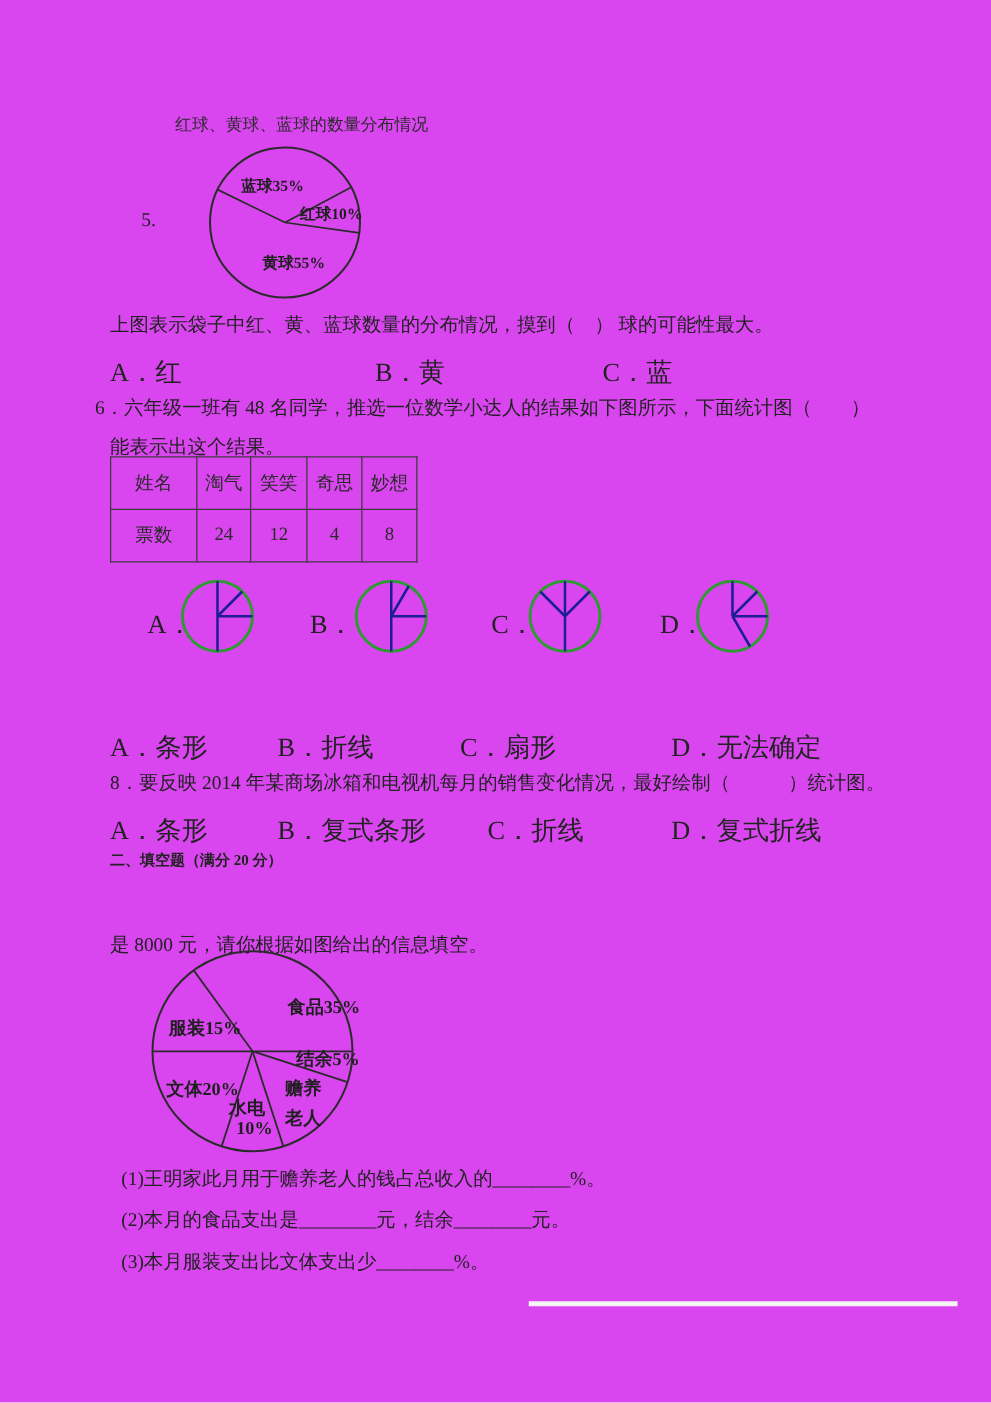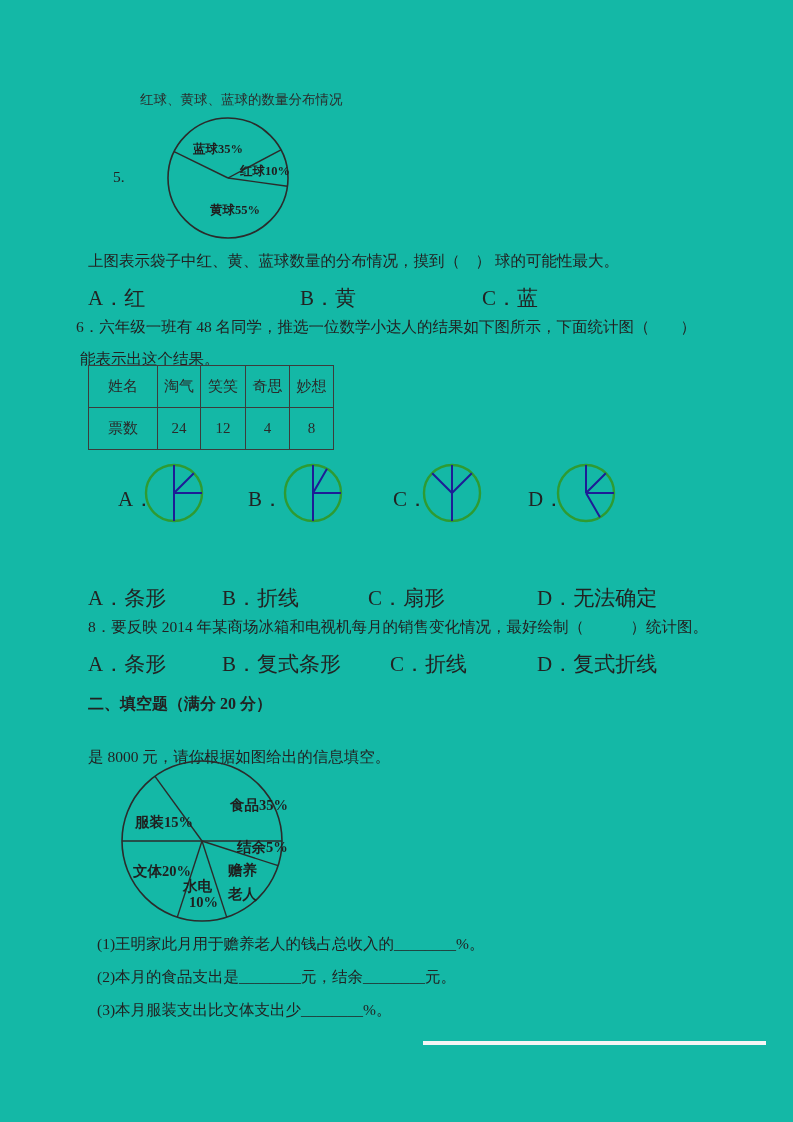--- a/index.html
+++ b/index.html
@@ -1,19 +1,19 @@
 <!DOCTYPE html>
 <html><head>
 <meta charset="utf-8">
 <style>
   html,body{margin:0;padding:0;background:#ffffff;}
   .page{
     position:relative;
     width:793px;height:1122px;
-    background:#14b8a6;
+    background:#d946ef;
     font-family:"Liberation Serif","DejaVu Serif",serif;
     color:#222222;
     overflow:hidden;
   }
   .line{position:absolute;white-space:nowrap;font-size:15.5px;line-height:1.25;}
   .opt{position:absolute;white-space:nowrap;font-size:21px;}
   .bold{font-weight:bold;}
   .chart-title{position:absolute;font-size:13.5px;white-space:nowrap;color:#2b2b2b;}
   .qnum{position:absolute;font-size:15.5px;}
   svg{position:absolute;overflow:visible;}
@@ -50,21 +50,21 @@
     <text class="pie1-label" x="45" y="99">黄球55%</text>
   </svg>
 
   <div class="line" style="left:88px;top:251px;">上图表示袋子中红、黄、蓝球数量的分布情况，摸到（　） 球的可能性最大。</div>
 
   <span class="opt" style="left:88px;top:284px;">A．红</span>
   <span class="opt" style="left:300px;top:284px;">B．黄</span>
   <span class="opt" style="left:482px;top:284px;">C．蓝</span>
 
   <div class="line" style="left:76px;top:317px;">6．六年级一班有 48 名同学，推选一位数学小达人的结果如下图所示，下面统计图（　　）</div>
-  <div class="line" style="left:80px;top:349px;">能表示出这个结果。</div>
+  <div class="line" style="left:88px;top:349px;font-family:Liberation Mono, monospace;">能表示出这个结果。</div>
 
   <table class="vote-table">
     <colgroup>
       <col style="width:69px">
         <col style="width:43px">
         <col style="width:45px">
       <col style="width:44px">
         <col style="width:44px">
     </colgroup>
     <tbody>
@@ -114,21 +114,21 @@
   <span class="opt" style="left:222px;top:584px;">B．折线</span>
   <span class="opt" style="left:368px;top:584px;">C．扇形</span>
   <span class="opt" style="left:537px;top:584px;">D．无法确定</span>
 
   <div class="line" style="left:88px;top:617px;">8．要反映 2014 年某商场冰箱和电视机每月的销售变化情况，最好绘制（　　　）统计图。</div>
   <span class="opt" style="left:88px;top:650px;">A．条形</span>
   <span class="opt" style="left:222px;top:650px;">B．复式条形</span>
   <span class="opt" style="left:390px;top:650px;">C．折线</span>
   <span class="opt" style="left:537px;top:650px;">D．复式折线</span>
 
-  <div class="line bold" style="left:88px;top:681px;font-size:16px;margin-top:13px;">二、填空题（满分 20 分）</div>
+  <div class="line bold" style="left:88px;top:681px;font-size:12px;">二、填空题（满分 20 分）</div>
 
   <div class="line" style="left:88px;top:747px;">是 8000 元，请你根据如图给出的信息填空。</div>
 
   <svg style="left:116px;top:756px;" width="190" height="170" viewBox="0 0 190 170">
     <circle cx="86" cy="85" r="80" fill="none" stroke="#2b2b2b" stroke-width="1.6"></circle>
     <line x1="6" y1="85" x2="166" y2="85" stroke="#2b2b2b" stroke-width="1.4"></line>
     <line x1="86" y1="85" x2="39.0" y2="20.3" stroke="#2b2b2b" stroke-width="1.4"></line>
     <line x1="86" y1="85" x2="162.1" y2="109.7" stroke="#2b2b2b" stroke-width="1.4"></line>
     <line x1="86" y1="85" x2="110.7" y2="161.1" stroke="#2b2b2b" stroke-width="1.4"></line>
     <line x1="86" y1="85" x2="61.3" y2="161.1" stroke="#2b2b2b" stroke-width="1.4"></line>

